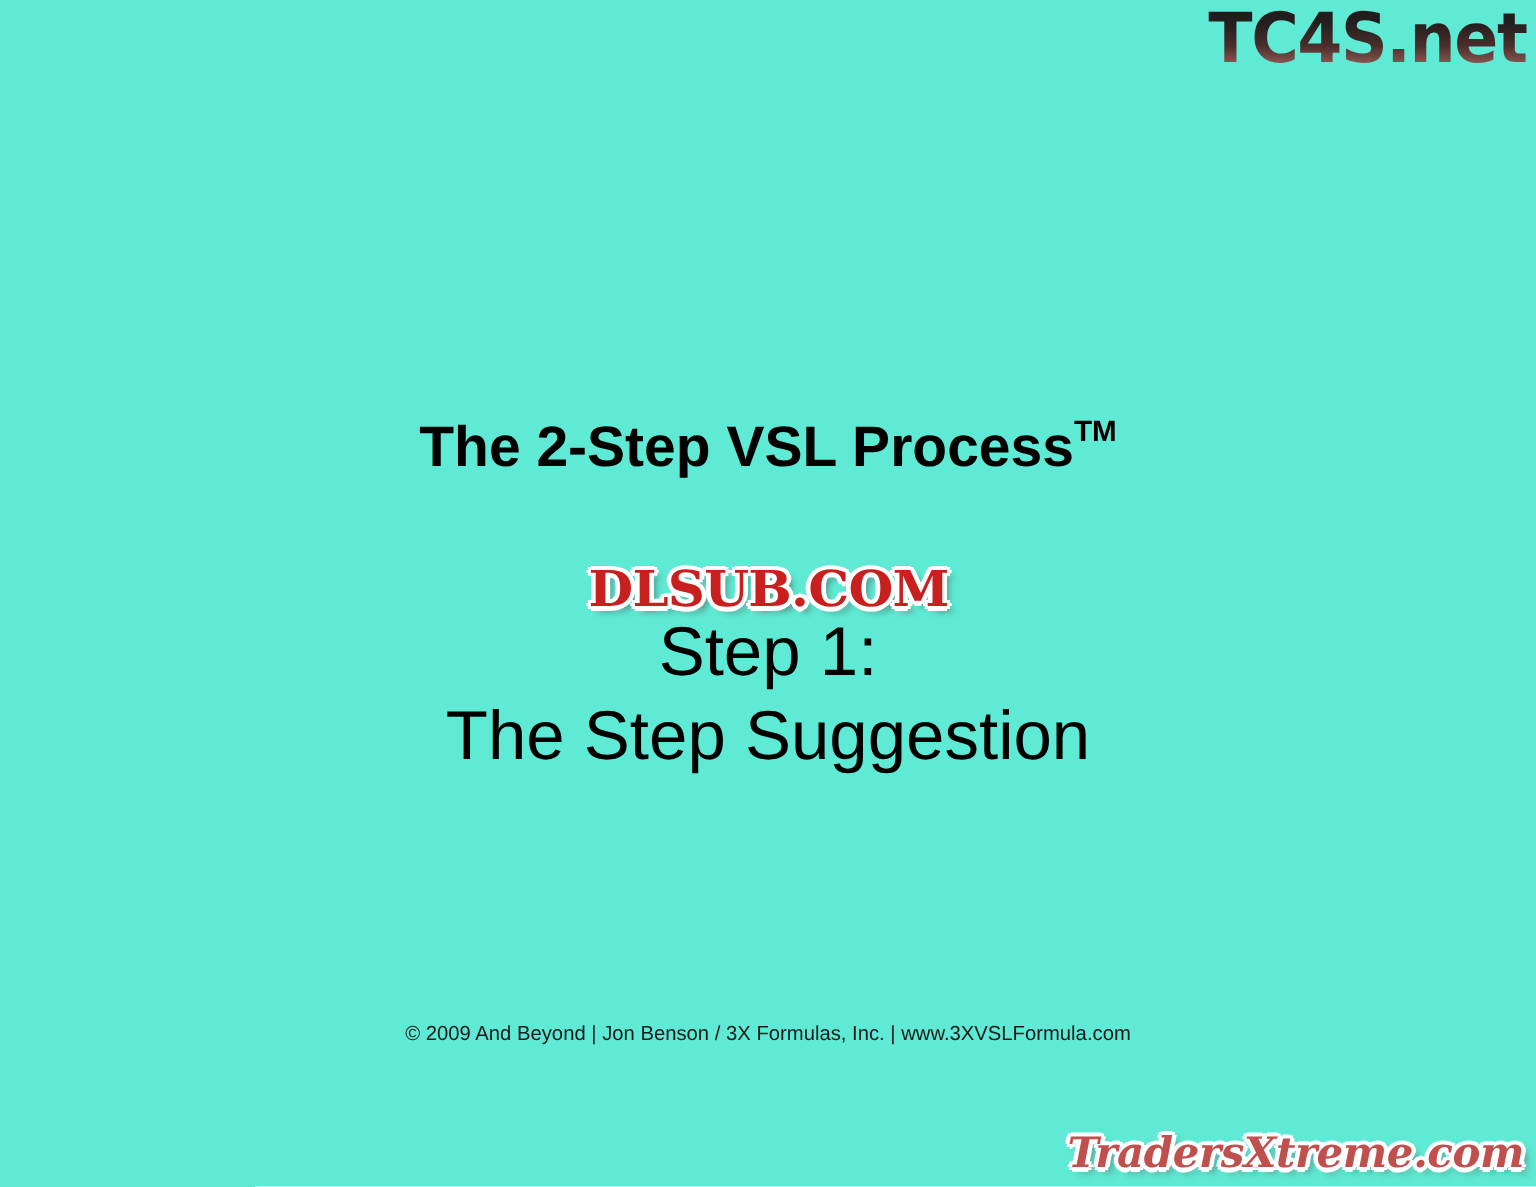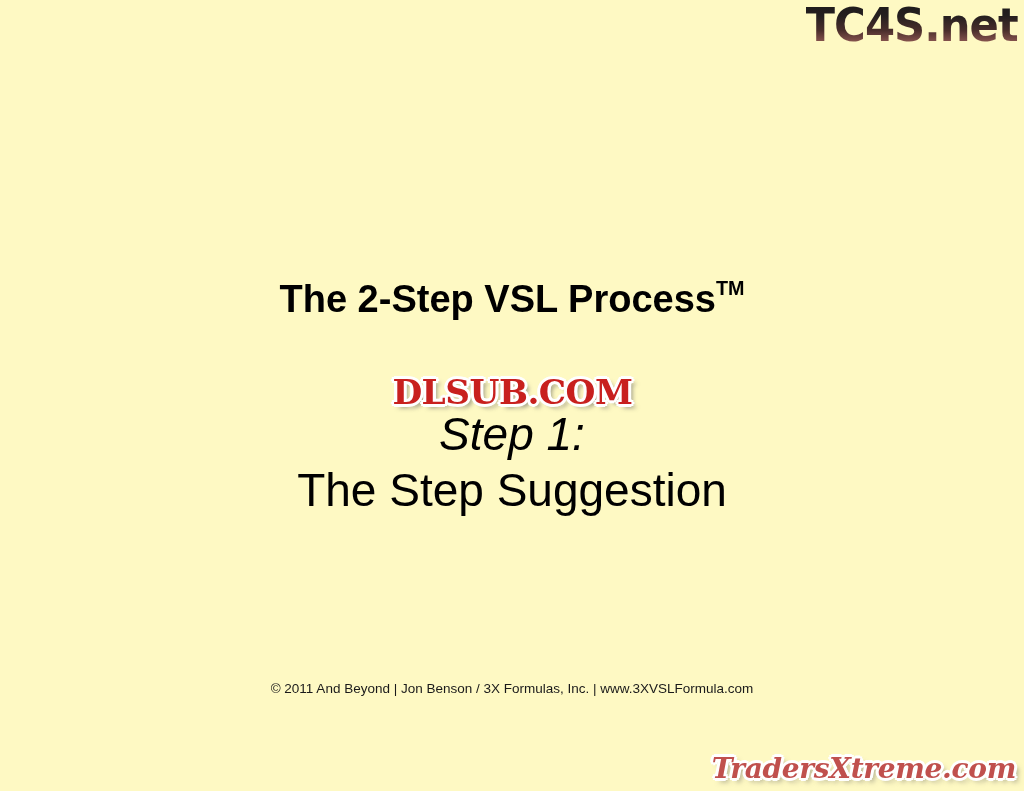--- a/index.html
+++ b/index.html
@@ -7,21 +7,21 @@
     padding: 0;
     background: #ffffff;
   }
   body {
     font-family: "Liberation Sans", sans-serif;
   }
   .slide {
     position: relative;
     width: 1024px;
     height: 791px;
-    background: #fef9c3;
+    background: #5eead4;
     overflow: hidden;
   }
 
   
   .tc4s-logo {
     position: absolute;
     top: 2px;
     right: 6px;
     font-family: "DejaVu Sans", sans-serif;
     font-weight: bold;
@@ -71,21 +71,20 @@
     left: 0;
     right: 0;
     top: 406px;
     text-align: center;
     font-family: "Liberation Sans", sans-serif;
     font-size: 46px;
     color: #000000;
     line-height: 1.22;
   }
   .subtitle .step-line {
-    font-style: italic;
     display: block;
   }
   .subtitle .snap-line {
     font-style: normal;
     display: block;
   }
 
   
   .dlsub-watermark {
     position: absolute;
@@ -179,19 +178,19 @@
 
   <div class="subtitle">
     <span class="step-line">Step 1:</span>
     <span class="snap-line">The Step Suggestion</span>
   </div>
 
   <div class="dlsub-watermark">
     <span class="wm-text">DLSUB.COM</span>
   </div>
 
-  <div class="copyright">© 2011 And Beyond  |  Jon Benson / 3X Formulas, Inc.  |  www.3XVSLFormula.com</div>
+  <div class="copyright">© 2009 And Beyond  |  Jon Benson / 3X Formulas, Inc.  |  www.3XVSLFormula.com</div>
 
   <div class="tx-watermark">
     <span class="wm-text">TradersXtreme.com</span>
   </div>
 
 </div>
 
 </body></html>

